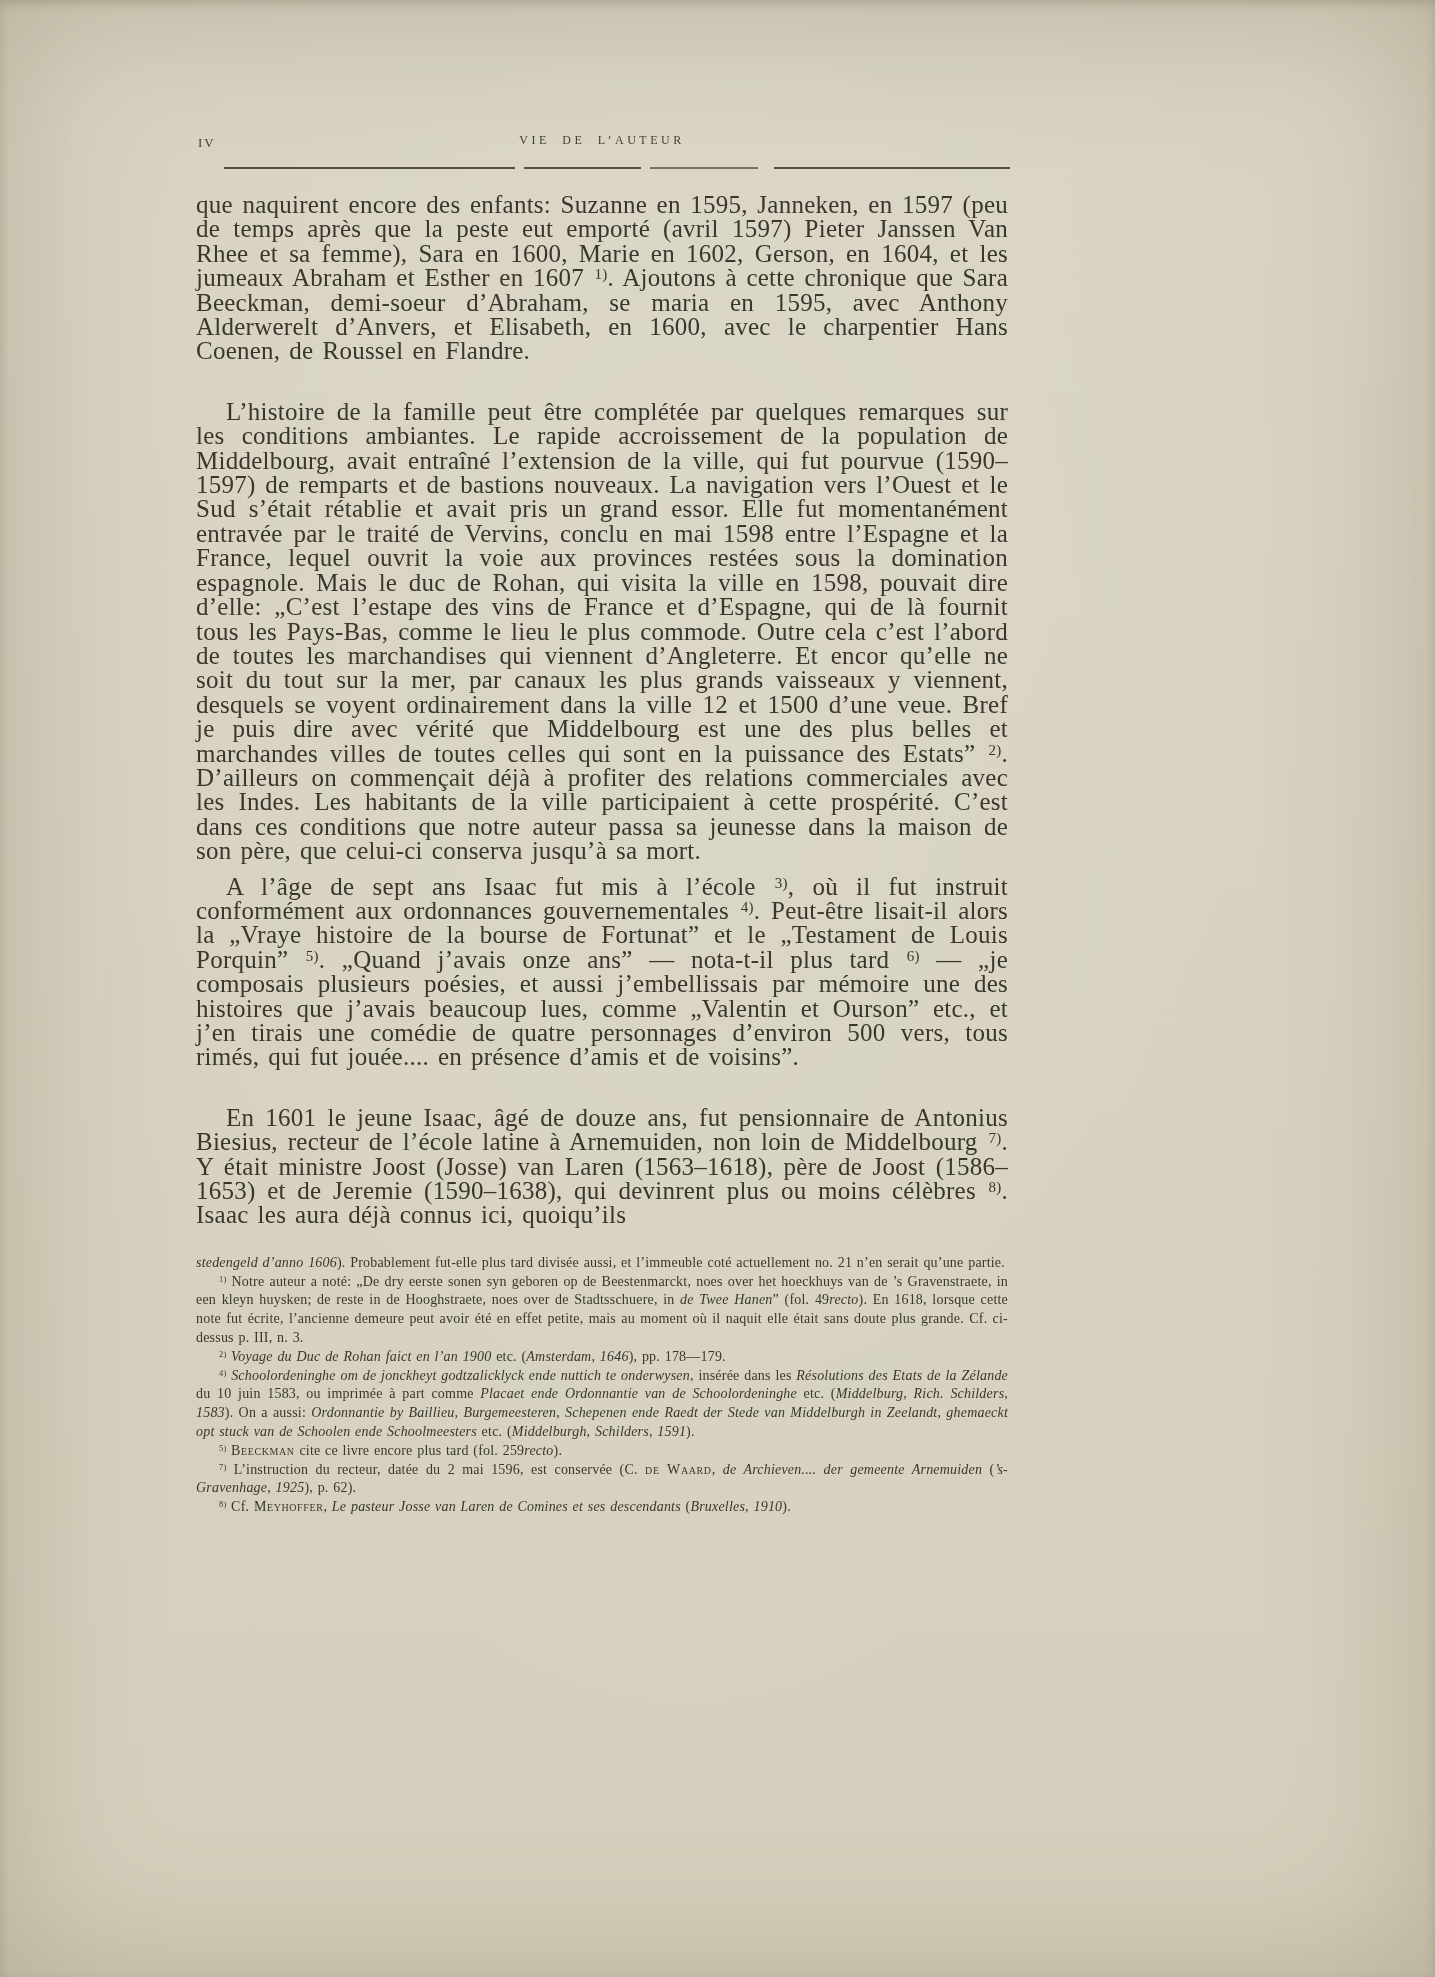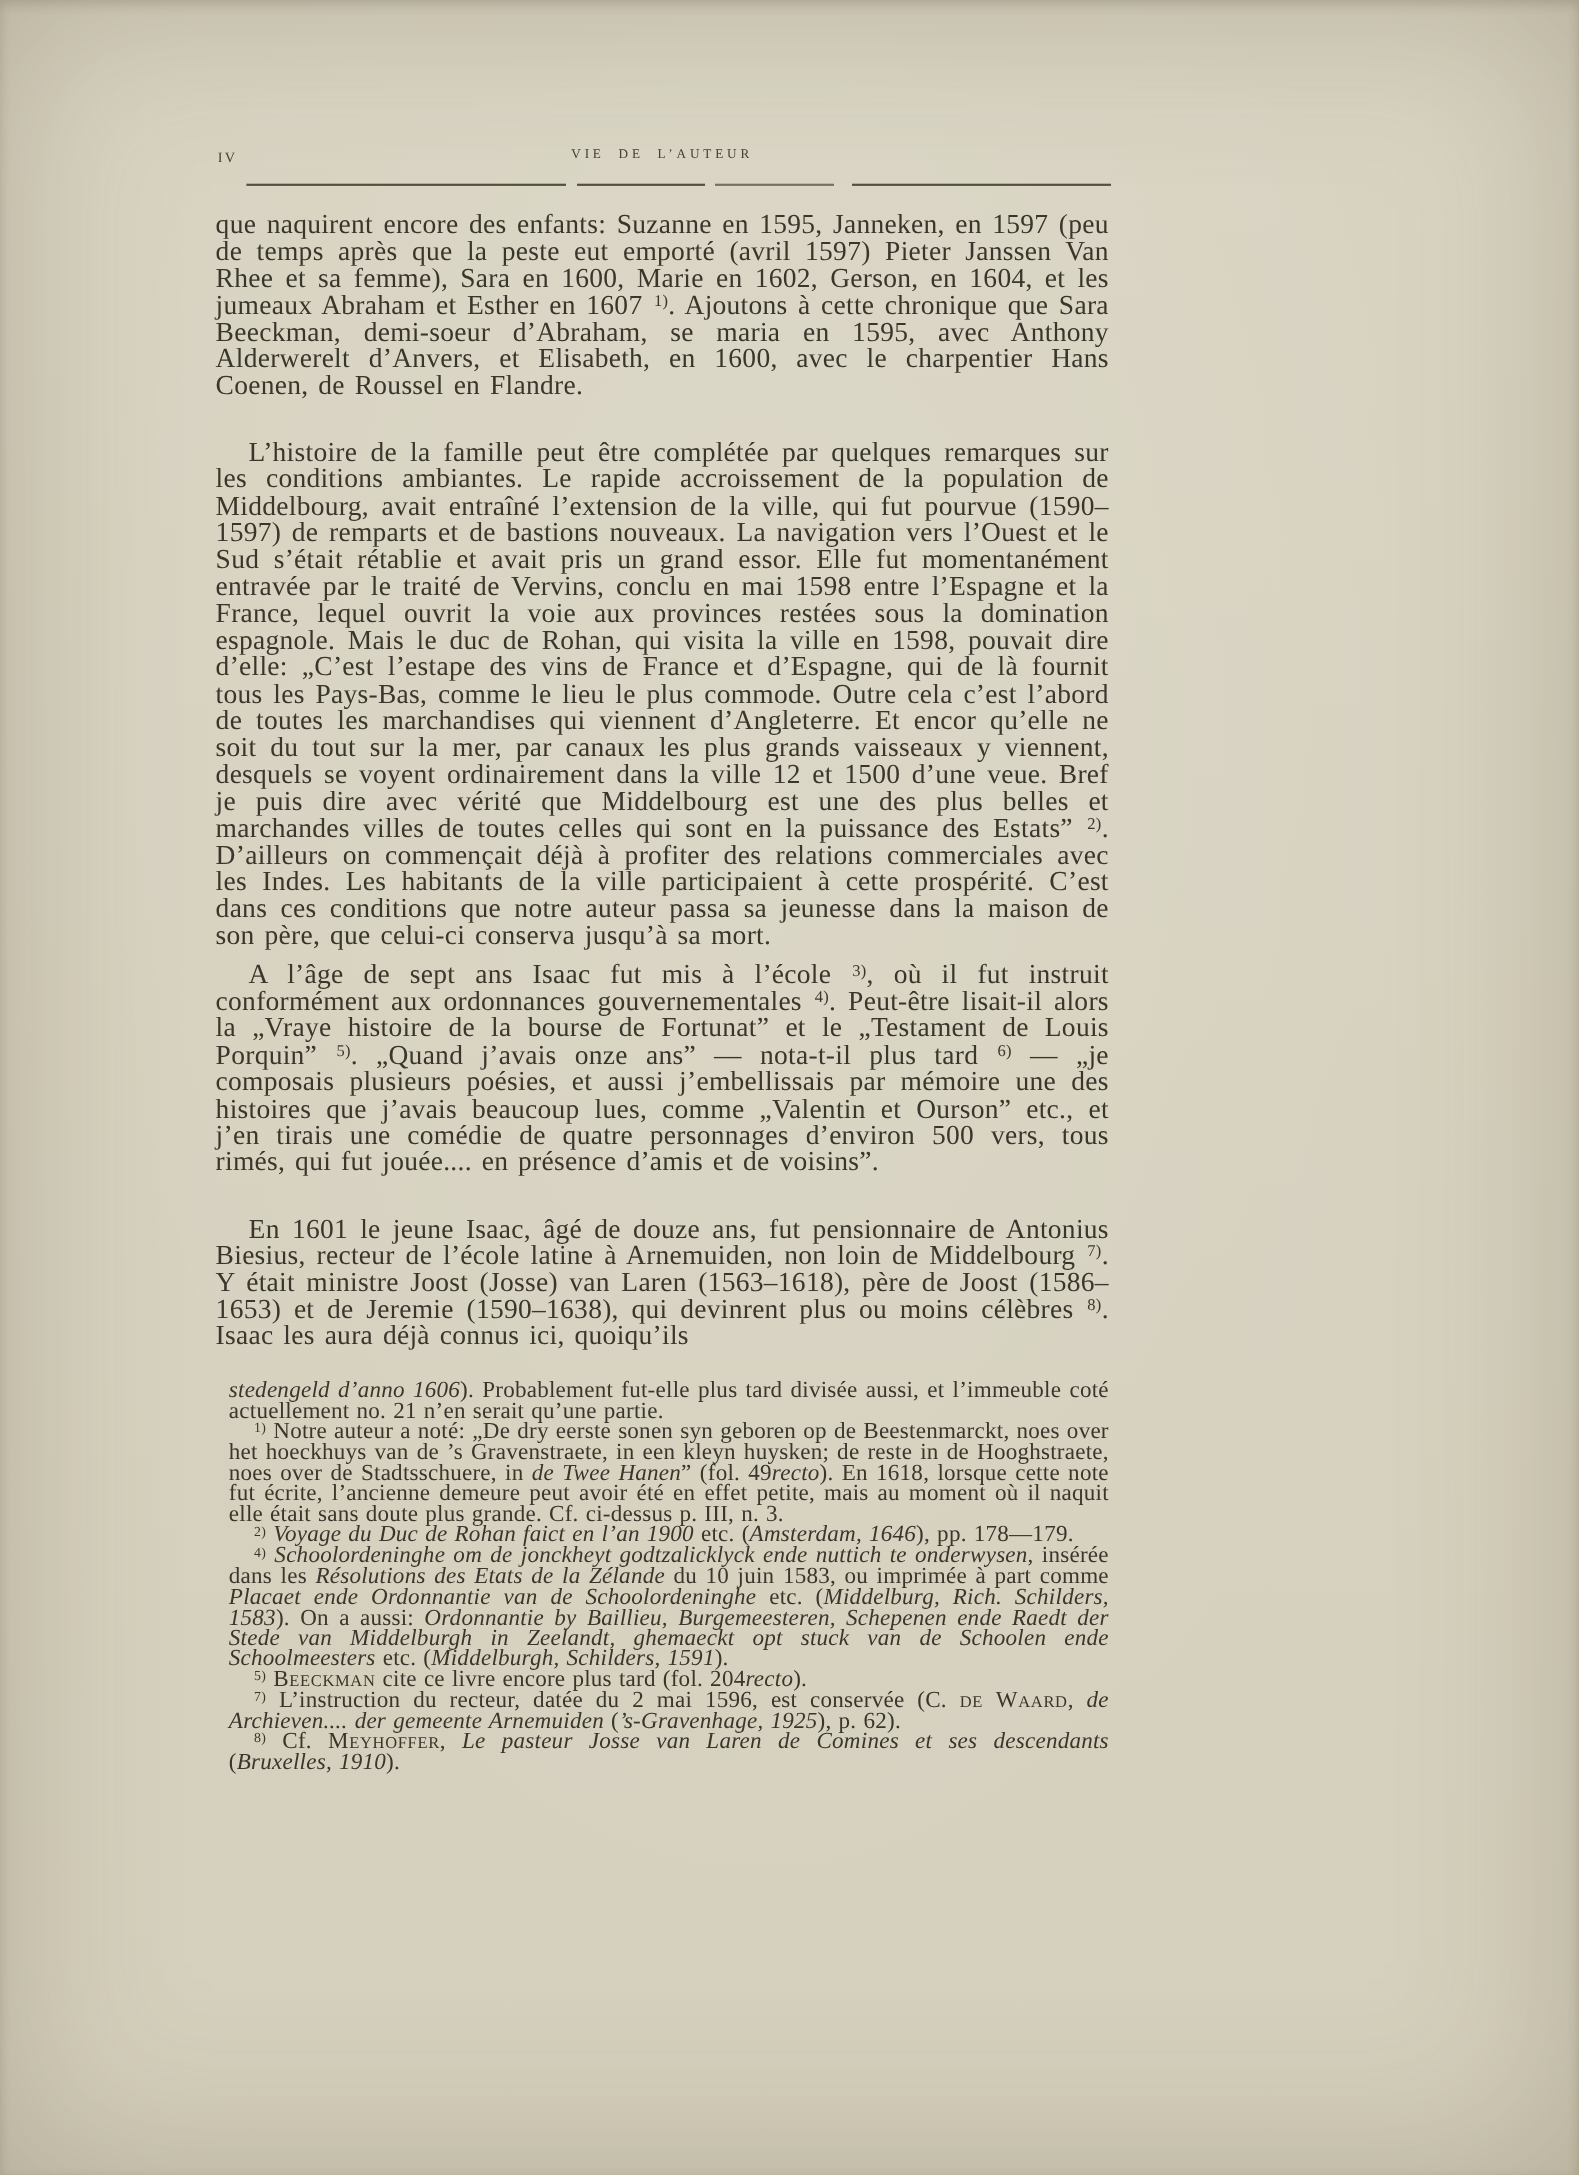--- a/index.html
+++ b/index.html
@@ -56,23 +56,23 @@
   .para.space-before { margin-top: 11px; }
 
   sup {
     font-size: 0.6em; line-height: 0;
     position: relative; top: -0.45em; vertical-align: baseline;
     margin-left: 1px;
   }
 
   .footnotes {
     margin-top: 26px;
-    font-size: 21px; line-height: 18.8px;
+    font-size: 14px; line-height: 18.8px;
     text-align: justify;
-    letter-spacing: 0.2px; word-spacing: 1px; margin-left: 12px;
+    letter-spacing: 0.2px; word-spacing: 1px;
   }
   .footnote { margin: 0; }
   .footnote.indent { text-indent: 22px; }
 
   .it { font-style: italic; }
   .sc { font-variant: small-caps; letter-spacing: 0.6px; }
 </style>
 </head>
 <body>
 
@@ -91,19 +91,19 @@
         <p class="para indent"><span>L’histoire de la famille peut être complétée par quelques remarques sur les conditions ambiantes. Le rapide accroissement de la population de Middelbourg, avait entraîné l’extension de la ville, qui fut pourvue (1590–1597) de remparts et de bastions nouveaux. La navigation vers l’Ouest et le Sud s’était rétablie et avait pris un grand essor. Elle fut momentanément entravée par le traité de Vervins, conclu en mai 1598 entre l’Espagne et la France, lequel ouvrit la voie aux provinces restées sous la domination espagnole. Mais le duc de Rohan, qui visita la ville en 1598, pouvait dire d’elle: „C’est l’estape des vins de France et d’Espagne, qui de là fournit tous les Pays-Bas, comme le lieu le plus commode. Outre cela c’est l’abord de toutes les marchandises qui viennent d’Angleterre. Et encor qu’elle ne soit du tout sur la mer, par canaux les plus grands vaisseaux y viennent, desquels se voyent ordinairement dans la ville 12 et 1500 d’une veue. Bref je puis dire avec vérité que Middelbourg est une des plus belles et marchandes villes de toutes celles qui sont en la puissance des Estats” </span><sup>2)</sup><span>. D’ailleurs on commençait déjà à profiter des relations commerciales avec les Indes. Les habitants de la ville participaient à cette prospérité. C’est dans ces conditions que notre auteur passa sa jeunesse dans la maison de son père, que celui-ci conserva jusqu’à sa mort.</span></p>
         <p class="para indent space-before"><span>A l’âge de sept ans Isaac fut mis à l’école </span><sup>3)</sup><span>, où il fut instruit conformément aux ordonnances gouvernementales </span><sup>4)</sup><span>. Peut-être lisait-il alors la „Vraye histoire de la bourse de Fortunat” et le „Testament de Louis Porquin” </span><sup>5)</sup><span>. „Quand j’avais onze ans” — nota-t-il plus tard </span><sup>6)</sup><span> — „je composais plusieurs poésies, et aussi j’embellissais par mémoire une des histoires que j’avais beaucoup lues, comme „Valentin et Ourson” etc., et j’en tirais une comédie de quatre personnages d’environ 500 vers, tous rimés, qui fut jouée.... en présence d’amis et de voisins”.</span></p>
         <p class="para indent"><span>En 1601 le jeune Isaac, âgé de douze ans, fut pensionnaire de Antonius Biesius, recteur de l’école latine à Arnemuiden, non loin de Middelbourg </span><sup>7)</sup><span>. Y était ministre Joost (Josse) van Laren (1563–1618), père de Joost (1586–1653) et de Jeremie (1590–1638), qui devinrent plus ou moins célèbres </span><sup>8)</sup><span>. Isaac les aura déjà connus ici, quoiqu’ils</span></p>
       </section>
 
     <section class="footnotes">
         <p class="footnote"><span class="it">stedengeld d’anno 1606</span><span>). Probablement fut-elle plus tard divisée aussi, et l’immeuble coté actuellement no. 21 n’en serait qu’une partie.</span></p>
         <p class="footnote indent"><sup>1)</sup><span> Notre auteur a noté: „De dry eerste sonen syn geboren op de Beestenmarckt, noes over het hoeckhuys van de ’s Gravenstraete, in een kleyn huysken; de reste in de Hooghstraete, noes over de Stadtsschuere, in </span><span class="it">de Twee Hanen</span><span>” (fol. 49</span><span class="it">recto</span><span>). En 1618, lorsque cette note fut écrite, l’ancienne demeure peut avoir été en effet petite, mais au moment où il naquit elle était sans doute plus grande. Cf. ci-dessus p. III, n. 3.</span></p>
         <p class="footnote indent"><sup>2)</sup><span> </span><span class="it">Voyage du Duc de Rohan faict en l’an 1900</span><span> etc. (</span><span class="it">Amsterdam, 1646</span><span>), pp. 178—179.</span></p>
         <p class="footnote indent"><sup>4)</sup><span> </span><span class="it">Schoolordeninghe om de jonckheyt godtzalicklyck ende nuttich te onderwysen</span><span>, insérée dans les </span><span class="it">Résolutions des Etats de la Zélande</span><span> du 10 juin 1583, ou imprimée à part comme </span><span class="it">Placaet ende Ordonnantie van de Schoolordeninghe</span><span> etc. (</span><span class="it">Middelburg, Rich. Schilders, 1583</span><span>). On a aussi: </span><span class="it">Ordonnantie by Baillieu, Burgemeesteren, Schepenen ende Raedt der Stede van Middelburgh in Zeelandt, ghemaeckt opt stuck van de Schoolen ende Schoolmeesters</span><span> etc. (</span><span class="it">Middelburgh, Schilders, 1591</span><span>).</span></p>
-        <p class="footnote indent"><sup>5)</sup><span> </span><span class="sc">Beeckman</span><span> cite ce livre encore plus tard (fol. 204</span><span class="it">recto</span><span>).</span></p>
+        <p class="footnote indent"><sup>5)</sup><span> </span><span class="sc">Beeckman</span><span> cite ce livre encore plus tard (fol. 259</span><span class="it">recto</span><span>).</span></p>
         <p class="footnote indent"><sup>7)</sup><span> L’instruction du recteur, datée du 2 mai 1596, est conservée (C. </span><span class="sc">de Waard</span><span>, </span><span class="it">de Archieven.... der gemeente Arnemuiden</span><span> (</span><span class="it">’s-Gravenhage, 1925</span><span>), p. 62).</span></p>
         <p class="footnote indent"><sup>8)</sup><span> Cf. </span><span class="sc">Meyhoffer</span><span>, </span><span class="it">Le pasteur Josse van Laren de Comines et ses descendants</span><span> (</span><span class="it">Bruxelles, 1910</span><span>).</span></p>
       </section>
 
   </div>
 </div>
 
 </body></html>

